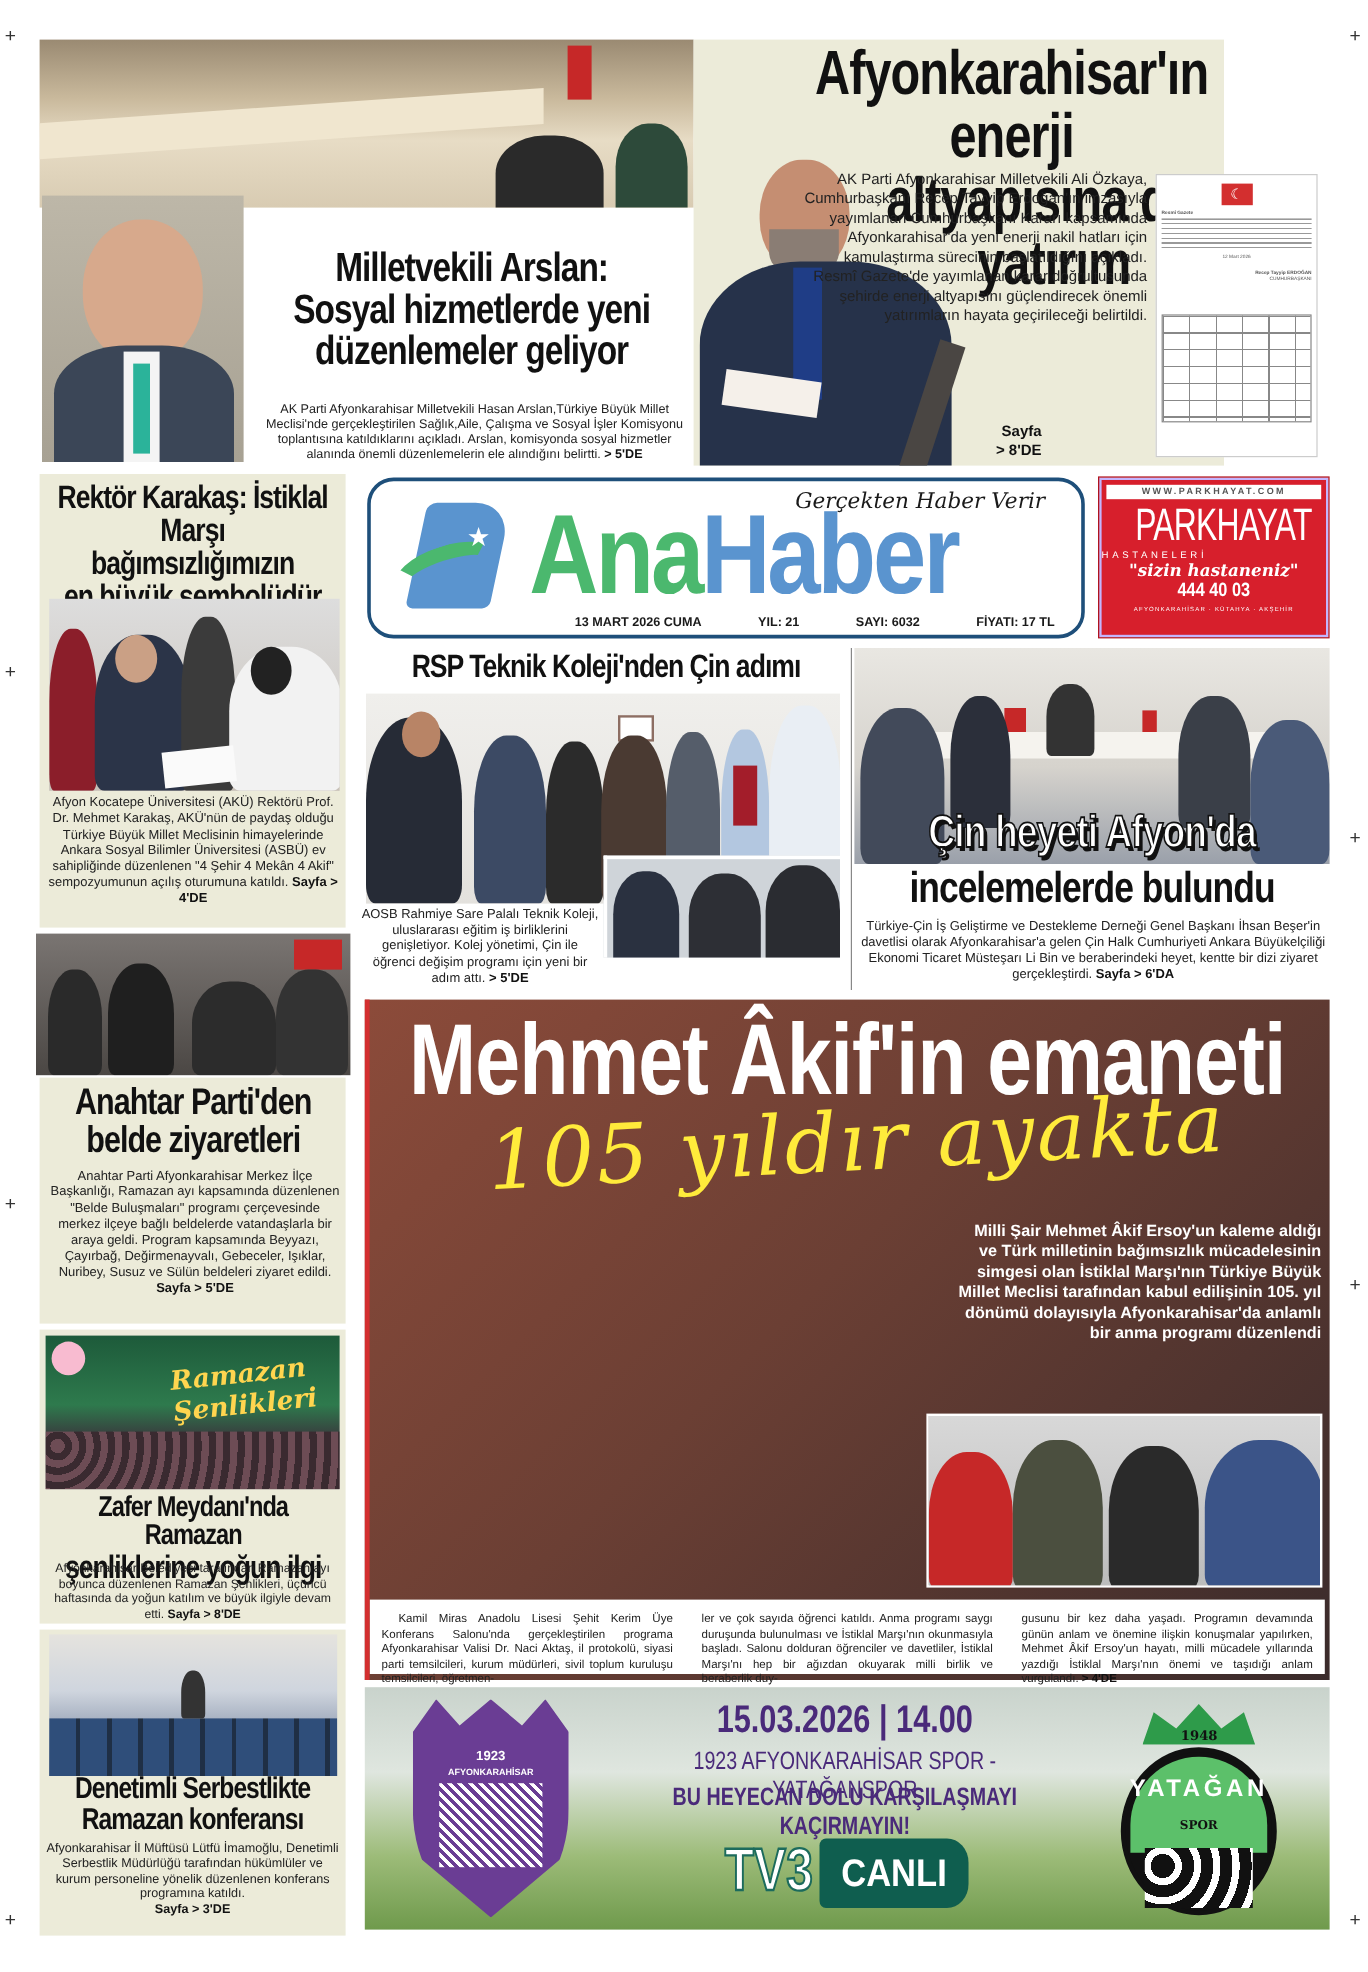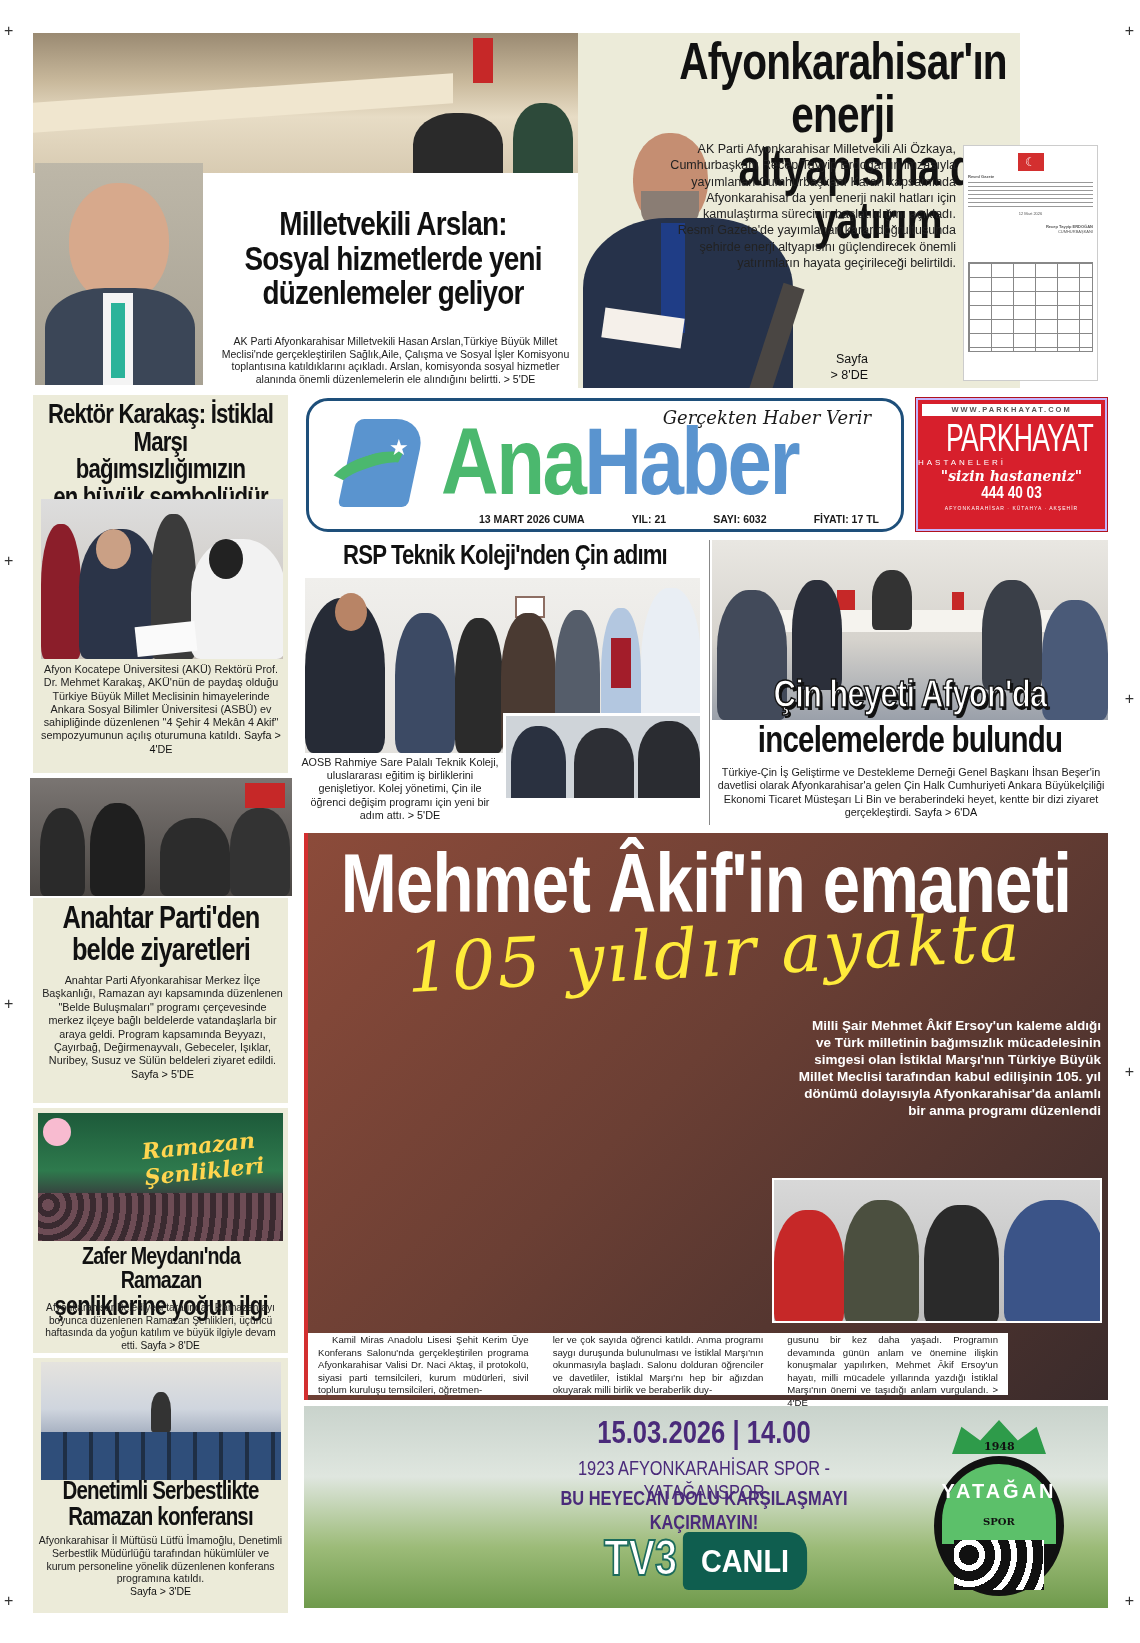--- a/index.html
+++ b/index.html
@@ -2,21 +2,21 @@
 <html><head>
 <meta charset="utf-8">
 <style>
 *{box-sizing:border-box;margin:0;padding:0}
 body{width:1140px;height:1643px;background:#fff;font-family:"Liberation Sans",sans-serif;position:relative;overflow:hidden;color:#222}
 .abs{position:absolute}
 .cream{background:#ecebd9}
 .photo{position:absolute;overflow:hidden}
 .hl{font-family:"Liberation Sans",sans-serif;font-weight:900;color:#111;text-align:center;letter-spacing:-1px;transform:scaleX(.82);transform-origin:center top;line-height:1.02}
 .body{font-size:11px;line-height:13px;text-align:center;color:#222}
-.ref{font-weight:normal;color:#111}
+.ref{font-weight:bold;color:#111}
 .crop{position:absolute;font-size:16px;color:#333}
 .person{position:absolute;border-radius:45% 45% 10% 10%}
 </style>
 </head>
 <body>
 
 <div class="crop" style="left:4px;top:22px">+</div>
 <div class="crop" style="right:6px;top:22px">+</div>
 <div class="crop" style="left:4px;top:552px">+</div>
 <div class="crop" style="right:6px;top:690px">+</div>
@@ -227,29 +227,34 @@
 <section class="abs" style="left:304px;top:833px;width:804px;height:567px;background:linear-gradient(135deg,#8c4b3a 0%,#6b3f34 45%,#3a2b2b 100%)">
   <div class="hl abs" style="left:-60px;top:8px;width:924px;font-size:84px;color:#fff;transform:scaleX(.8)">Mehmet Âkif'in emaneti</div>
   <div class="abs" style="left:20px;top:80px;width:780px;font-family:'DejaVu Serif',serif;font-style:italic;font-size:68px;color:#ffeb3b;transform:rotate(-3deg);letter-spacing:2px;text-align:center">105 yıldır ayakta</div>
   <div class="abs" style="left:492px;top:184px;width:305px;color:#fff;font-weight:bold;font-size:13.5px;line-height:17px;text-align:right">Milli Şair Mehmet Âkif Ersoy'un kaleme aldığı ve Türk milletinin bağımsızlık mücadelesinin simgesi olan İstiklal Marşı'nın Türkiye Büyük Millet Meclisi tarafından kabul edilişinin 105. yıl dönümü dolayısıyla Afyonkarahisar'da anlamlı bir anma programı düzenlendi</div>
   <div class="photo" style="left:468px;top:345px;width:330px;height:145px;background:linear-gradient(180deg,#d8d8d8 0%,#bcbcbc 100%);border:2px solid #fff">
     <div class="person" style="left:0;top:30px;width:70px;height:115px;background:#c62828"></div>
     <div class="person" style="left:70px;top:20px;width:75px;height:125px;background:#4b4f3f"></div>
     <div class="person" style="left:150px;top:25px;width:75px;height:120px;background:#2a2a2a"></div>
     <div class="person" style="left:230px;top:20px;width:100px;height:125px;background:#3b5488"></div>
   </div>
-  <div class="abs" style="left:4px;top:500px;width:700px;height:62px;background:#fff;padding:1px 10px;display:flex;gap:24px;font-size:9.6px;line-height:12.5px;color:#222;text-align:justify">
+  <div class="abs" style="left:4px;top:500px;width:796px;height:62px;background:#fff;padding:11px 10px;display:flex;gap:24px;font-size:9.6px;line-height:12.5px;color:#222;text-align:justify">
     <p style="flex:1;text-indent:14px">Kamil Miras Anadolu Lisesi Şehit Kerim Üye Konferans Salonu'nda gerçekleştirilen programa Afyonkarahisar Valisi Dr. Naci Aktaş, il protokolü, siyasi parti temsilcileri, kurum müdürleri, sivil toplum kuruluşu temsilcileri, öğretmen-</p>
     <p style="flex:1">ler ve çok sayıda öğrenci katıldı. Anma programı saygı duruşunda bulunulması ve İstiklal Marşı'nın okunmasıyla başladı. Salonu dolduran öğrenciler ve davetliler, İstiklal Marşı'nı hep bir ağızdan okuyarak milli birlik ve beraberlik duy-</p>
     <p style="flex:1"><span>gusunu bir kez daha yaşadı. Programın devamında günün anlam ve önemine ilişkin konuşmalar yapılırken, Mehmet Âkif Ersoy'un hayatı, milli mücadele yıllarında yazdığı İstiklal Marşı'nın önemi ve taşıdığı anlam vurgulandı.</span> <span class="ref">&gt; 4'DE</span></p>
   </div>
   <div class="abs" style="left:0;top:0;width:4px;height:567px;background:#d32f2f"></div>
 </section>
 
 <aside class="abs" style="left:304px;top:1406px;width:804px;height:202px;background:linear-gradient(180deg,#c9d3cc 0%,#dfe6df 35%,#9cbb78 70%,#6f9a4c 100%)">
+  <div class="abs" style="left:40px;top:10px;width:130px;height:182px;background:#6a3d94;border-radius:10px 10px 50% 50%;clip-path:polygon(0 15%,15% 0,30% 12%,50% 0,70% 12%,85% 0,100% 15%,100% 70%,50% 100%,0 70%)">
+    <div class="abs" style="left:0;top:42px;width:130px;text-align:center;color:#fff;font-weight:bold;font-size:11px">1923</div>
+    <div class="abs" style="left:0;top:56px;width:130px;text-align:center;color:#fff;font-weight:bold;font-size:7.5px">AFYONKARAHİSAR</div>
+    <div class="abs" style="left:22px;top:70px;width:86px;height:70px;background:repeating-linear-gradient(45deg,#fff 0 3px,#6a3d94 3px 6px)"></div>
+  </div>
   <div class="abs" style="left:180px;top:8px;width:440px;text-align:center;color:#4a2a7a;font-weight:bold;font-size:32px;transform:scaleX(.8)">15.03.2026 | 14.00</div>
   <div class="abs" style="left:160px;top:50px;width:480px;text-align:center;color:#4a2a7a;font-size:21px;transform:scaleX(.78)">1923 AFYONKARAHİSAR SPOR - YATAĞANSPOR</div>
   <div class="abs" style="left:150px;top:80px;width:500px;text-align:center;color:#4a2a7a;font-weight:bold;font-size:21px;transform:scaleX(.78)">BU HEYECAN DOLU KARŞILAŞMAYI KAÇIRMAYIN!</div>
   <div class="abs" style="left:300px;top:120px;width:210px;height:66px">
     <div class="abs" style="left:0;top:4px;font-weight:900;font-size:50px;color:#fff;-webkit-text-stroke:2px #1c6b5c;transform:scaleX(.8);transform-origin:left top;line-height:56px">TV3</div>
     <div class="abs" style="left:72px;top:6px;width:138px;height:58px;background:#0f5e4f;border-radius:6px 20px 20px 6px;color:#fff;font-weight:bold;font-size:32px;text-align:center;line-height:58px;transform:scaleX(.9)">CANLI</div>
   </div>
   <div class="abs" style="left:630px;top:14px;width:130px;height:180px">
     <div class="abs" style="left:18px;top:0;width:94px;height:34px;background:#2e9b4a;clip-path:polygon(0 100%,10% 20%,30% 60%,50% 0,70% 60%,90% 20%,100% 100%)"></div>
     <div class="abs" style="left:50px;top:20px;font-family:'DejaVu Serif',serif;font-weight:bold;font-size:11px;color:#111">1948</div>

